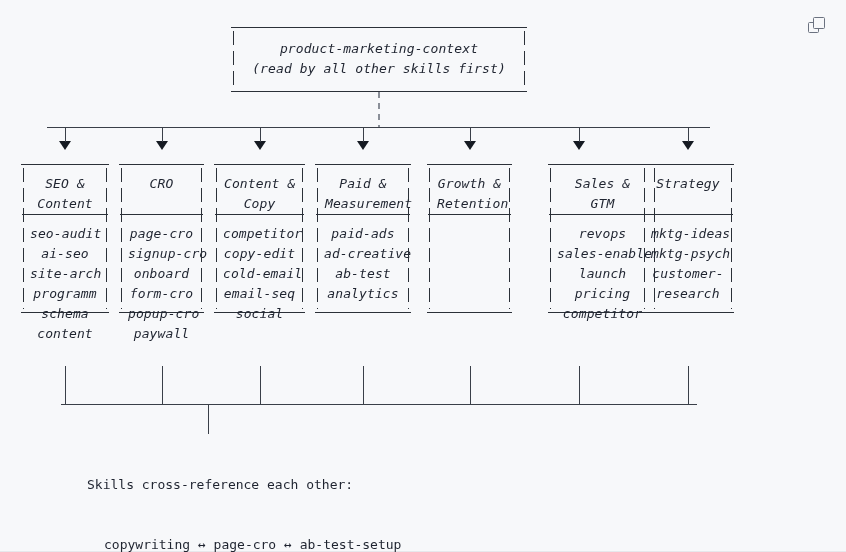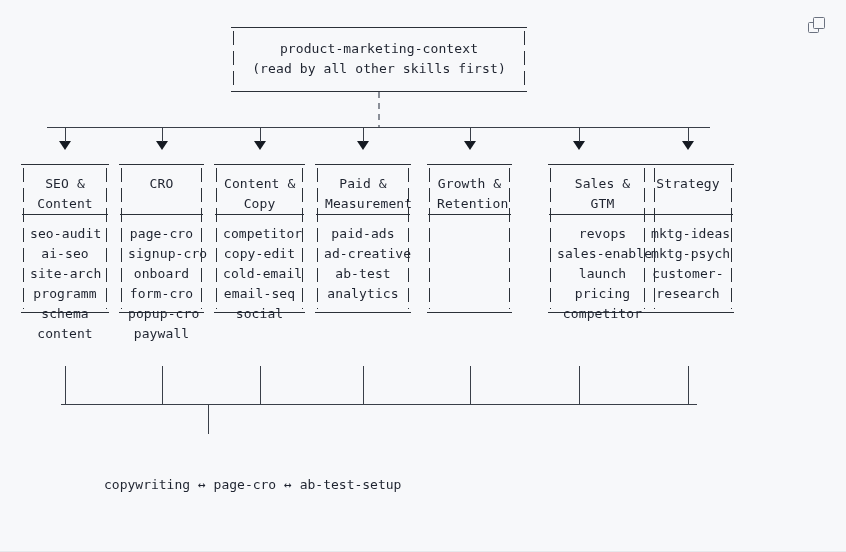--- a/index.html
+++ b/index.html
@@ -56,20 +56,21 @@
     box-sizing: border-box;
   }
 
   
   .abox {
     position: absolute;
     box-sizing: border-box;
     border-top: 1.3px solid #2b3038;
     border-bottom: 1.3px solid #2b3038;
     background: transparent;
+    font-style: italic;
   }
   
   .abox::before, .abox::after {
     content: "";
     position: absolute;
     top: 3px;
     bottom: 3px;
     width: 1.3px;
     background-image: repeating-linear-gradient(
       to bottom,
@@ -296,19 +297,20 @@
           <div class="arow left">customer-</div>
           <div class="arow left">research</div>
           <div class="arow left">&nbsp;</div>
           <div class="arow left">&nbsp;</div>
         </div>
       </div>
       <div class="line-v" style="left: 688px; top: 366px; height: 38px;"></div>
     </div>
 
   <div id="crossref">
+    <div>Skills cross-reference each other:</div>
     <div class="sub">copywriting ↔ page-cro ↔ ab-test-setup</div>
     
     
     
   </div>
 
 </div>
 
 </body></html>

